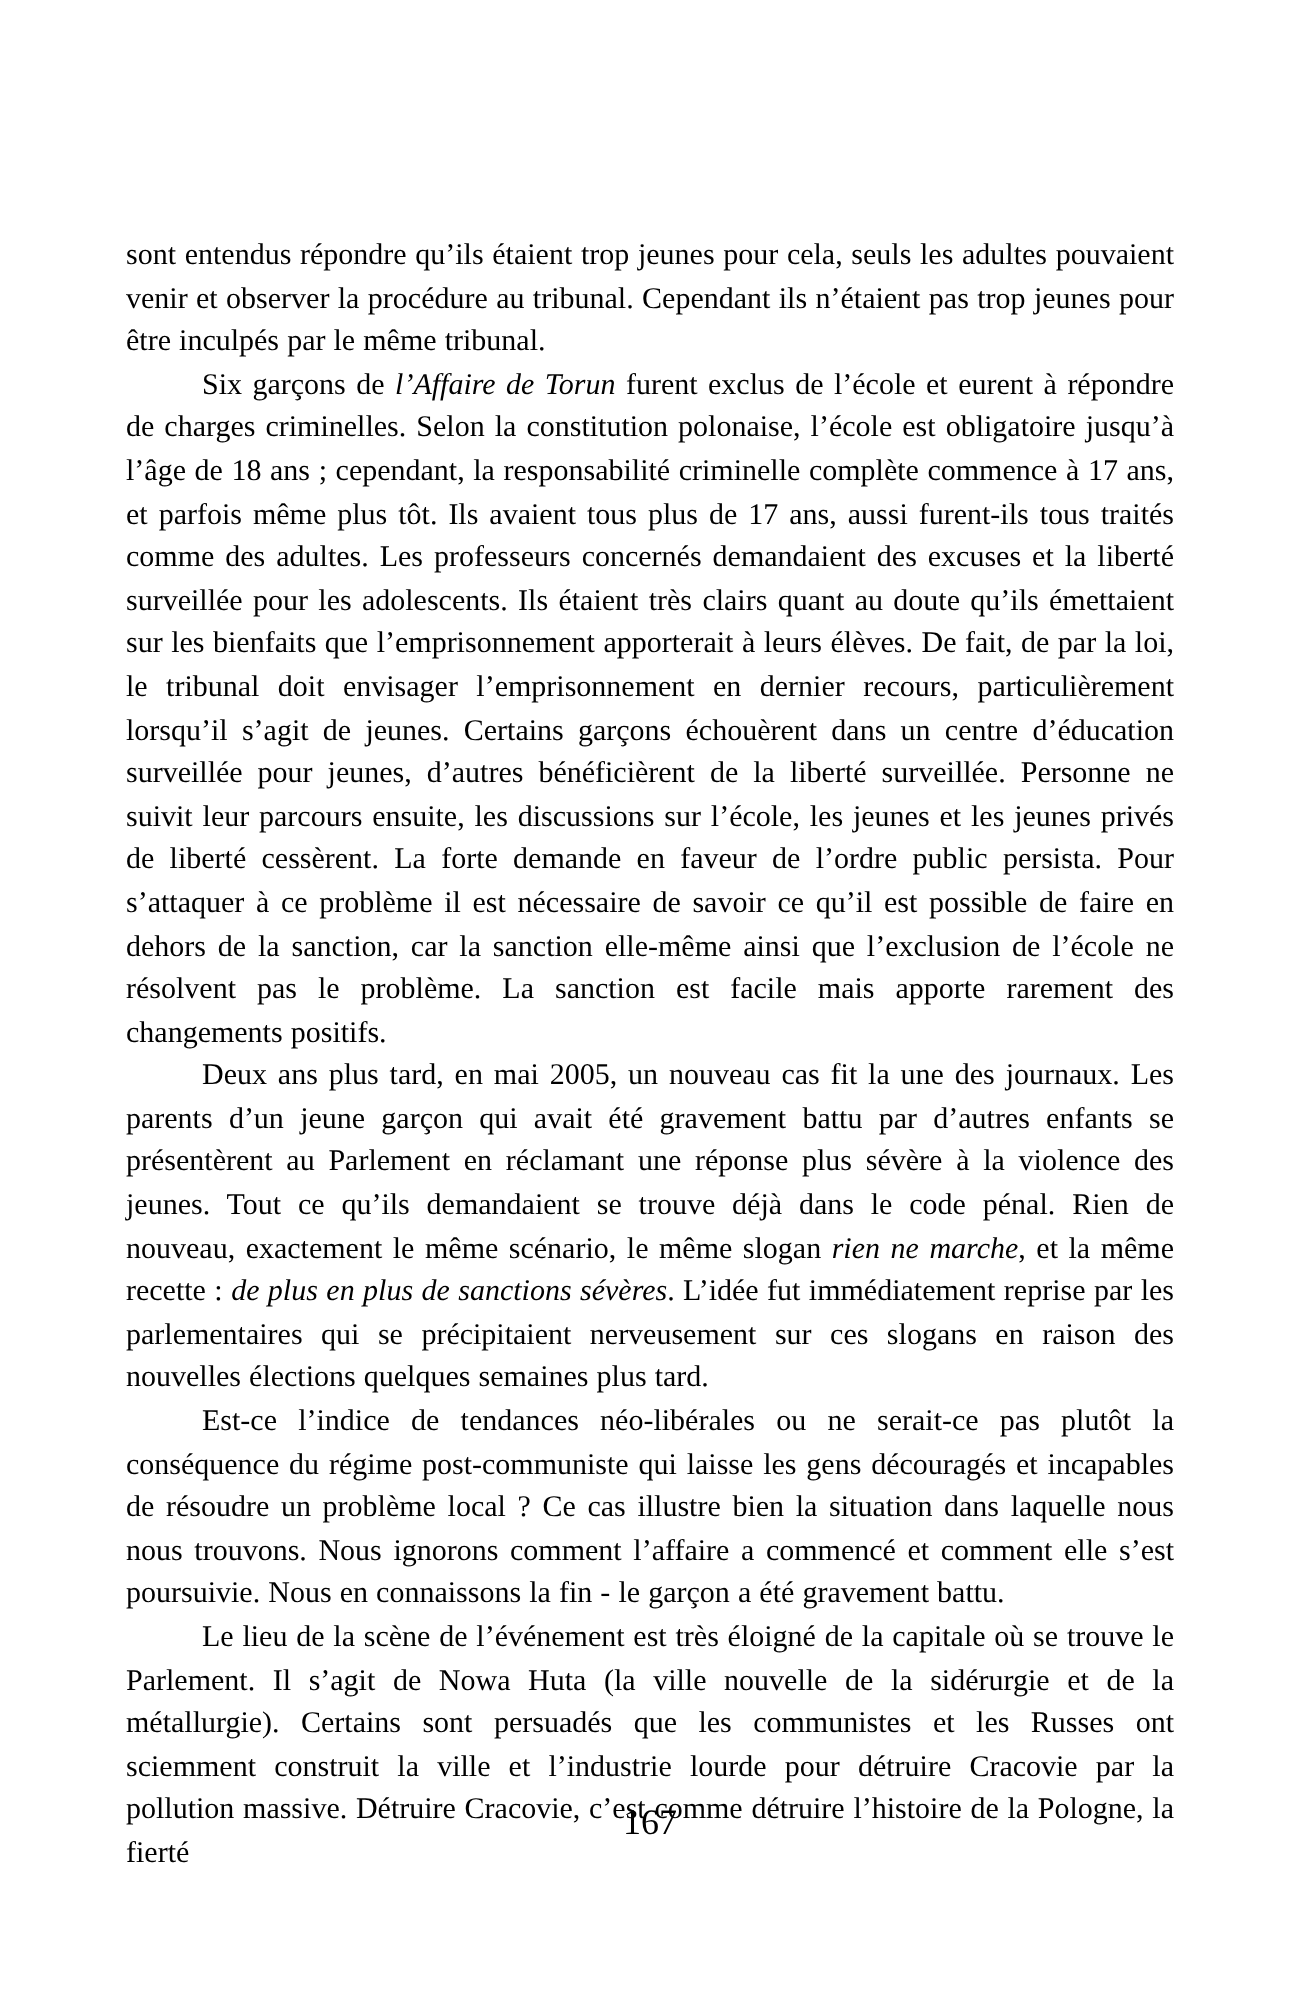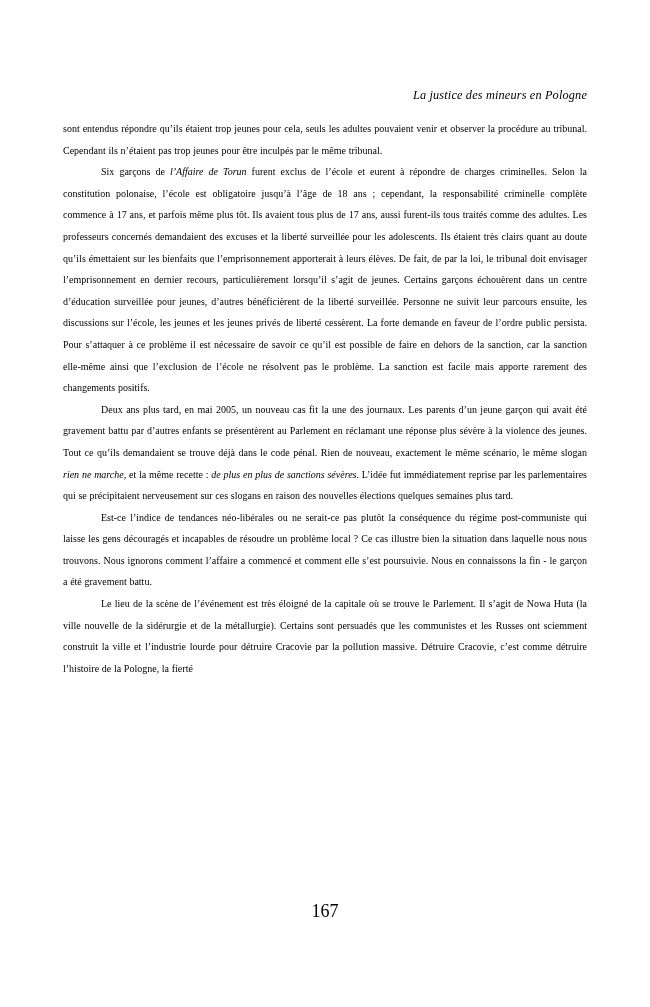--- a/index.html
+++ b/index.html
@@ -37,21 +37,21 @@
   }
   .body-block {
     position: absolute;
     left: 63px;
     top: 118px;
     width: 524px;
   }
   p.para {
     margin: 0;
     padding: 0;
-    font-size: 10px;
+    font-size: 15px;
     line-height: 21.6px;
     text-align: justify;
     text-indent: 38px;
     -webkit-hyphens: none;
     hyphens: none;
     word-spacing: 0.02em;
   }
   p.para.no-indent {
     text-indent: 0;
   }
@@ -65,21 +65,20 @@
     text-align: center;
     font-size: 18px;
     line-height: 20px;
   }
 </style>
 </head>
 <body>
 
 <div class="page">
 
-  <div class="running-head">La justice des mineurs en Pologne</div>
 
   <div class="body-block">
       <p class="para no-indent"><span>sont entendus répondre qu’ils étaient trop jeunes pour cela, seuls les adultes pouvaient venir et observer la procédure au tribunal. Cependant ils n’étaient pas trop jeunes pour être inculpés par le même tribunal.</span></p>
       <p class="para"><span>Six garçons de </span><em>l’Affaire de Torun</em><span> furent exclus de l’école et eurent à répondre de charges criminelles. Selon la constitution polonaise, l’école est obligatoire jusqu’à l’âge de 18 ans ; cependant, la responsabilité criminelle complète commence à 17 ans, et parfois même plus tôt. Ils avaient tous plus de 17 ans, aussi furent-ils tous traités comme des adultes. Les professeurs concernés demandaient des excuses et la liberté surveillée pour les adolescents. Ils étaient très clairs quant au doute qu’ils émettaient sur les bienfaits que l’emprisonnement apporterait à leurs élèves. De fait, de par la loi, le tribunal doit envisager l’emprisonnement en dernier recours, particulièrement lorsqu’il s’agit de jeunes. Certains garçons échouèrent dans un centre d’éducation surveillée pour jeunes, d’autres bénéficièrent de la liberté surveillée. Personne ne suivit leur parcours ensuite, les discussions sur l’école, les jeunes et les jeunes privés de liberté cessèrent. La forte demande en faveur de l’ordre public persista. Pour s’attaquer à ce problème il est nécessaire de savoir ce qu’il est possible de faire en dehors de la sanction, car la sanction elle-même ainsi que l’exclusion de l’école ne résolvent pas le problème. La sanction est facile mais apporte rarement des changements positifs.</span></p>
       <p class="para"><span>Deux ans plus tard, en mai 2005, un nouveau cas fit la une des journaux. Les parents d’un jeune garçon qui avait été gravement battu par d’autres enfants se présentèrent au Parlement en réclamant une réponse plus sévère à la violence des jeunes. Tout ce qu’ils demandaient se trouve déjà dans le code pénal. Rien de nouveau, exactement le même scénario, le même slogan </span><em>rien ne marche</em><span>, et la même recette : </span><em>de plus en plus de sanctions sévères</em><span>. L’idée fut immédiatement reprise par les parlementaires qui se précipitaient nerveusement sur ces slogans en raison des nouvelles élections quelques semaines plus tard.</span></p>
       <p class="para"><span>Est-ce l’indice de tendances néo-libérales ou ne serait-ce pas plutôt la conséquence du régime post-communiste qui laisse les gens découragés et incapables de résoudre un problème local ? Ce cas illustre bien la situation dans laquelle nous nous trouvons. Nous ignorons comment l’affaire a commencé et comment elle s’est poursuivie. Nous en connaissons la fin - le garçon a été gravement battu.</span></p>
       <p class="para"><span>Le lieu de la scène de l’événement est très éloigné de la capitale où se trouve le Parlement. Il s’agit de Nowa Huta (la ville nouvelle de la sidérurgie et de la métallurgie). Certains sont persuadés que les communistes et les Russes ont sciemment construit la ville et l’industrie lourde pour détruire Cracovie par la pollution massive. Détruire Cracovie, c’est comme détruire l’histoire de la Pologne, la fierté</span></p>
     </div>
 
   <div class="folio">167</div>

